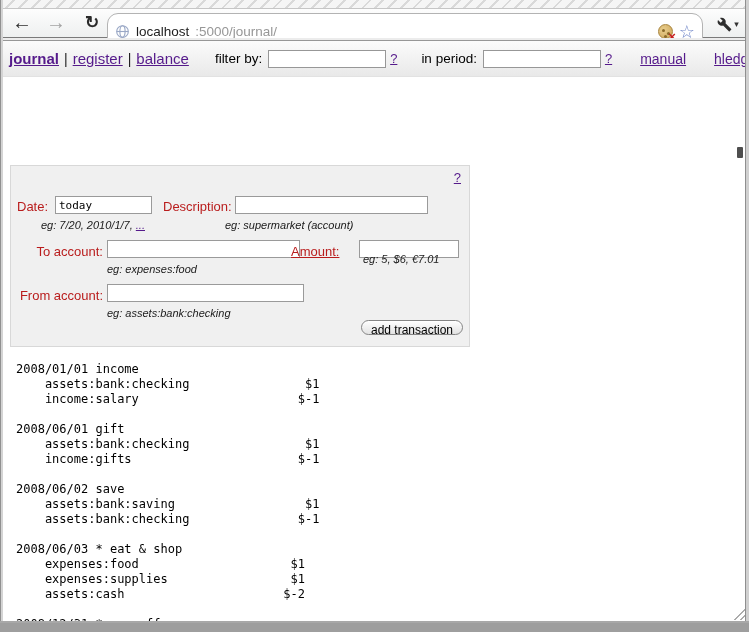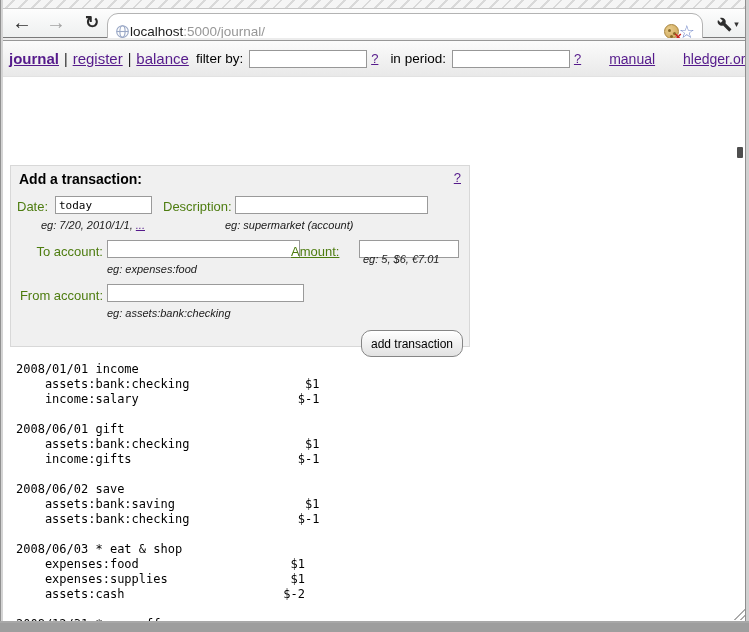--- a/index.html
+++ b/index.html
@@ -32,21 +32,21 @@
     font-size:20px; font-weight:bold; color:#2b2b2b; text-align:center; width:24px;
     cursor:default; user-select:none;
   }
   .nav-btn.disabled { color:#a3a3a3; }
   #back-btn { left:10px; }
   #fwd-btn { left:44px; }
   #reload-btn { left:80px; font-size:17px; }
   .urlbar {
     position:absolute; left:107px; top:4px; width:596px; height:37px;
     background:#fff; border:1px solid #b3b3b3; border-radius:11px;
-    display:flex; align-items:center; padding:0 7px; 
+    display:flex; align-items:center; padding:0 7px; gap:6px;
   }
   .url-text { font-size:13.5px; color:#1d1d1d; white-space:nowrap; }
   .url-path { color:#979797; }
   .urlbar .spacer { flex:1; }
   .cookie-icon {
     position:relative; width:15px; height:15px; border-radius:50%;
     background:radial-gradient(circle at 35% 35%, #e8cd8d, #cda457);
     border:1px solid #a8843c; flex:none;
   }
   .cookie-icon i {
@@ -85,49 +85,49 @@
     position:absolute; left:0; top:41px; width:749px; height:36px;
     background:linear-gradient(#fbfbfb,#e9e9e9);
     border-bottom:1px solid #e2e2e2;
     display:flex; align-items:center; padding:0 9px;
     font-size:14px; color:#000; white-space:nowrap;
   }
   a, .link { color:#551a8b; text-decoration:underline; cursor:pointer; }
   .nav-journal { font-weight:bold; font-size:15px; }
   .nav-link { font-size:15px; }
   .nav-sep { margin:0 5px; color:#222; }
-  .nav-label { margin-left:7px; margin-right:6px; font-size:13.5px; }
-  .nav-label.period { margin-left:12px; }
+  .nav-label { margin-left:26px; margin-right:6px; font-size:13.5px; }
+  .nav-label.period { margin-left:24px; }
   .nav-input {
     width:118px; height:18px; border:1px solid #979797; background:#fff;
     font:11px "DejaVu Sans Mono", monospace; padding:1px 3px;
   }
   .help-link { margin-left:4px; font-size:13px; }
   .nav-spacer { flex:1; }
   .nav-right-link { margin-left:28px; font-size:14px; }
 
   .content {
     position:absolute; left:0; top:77px; width:749px; height:544px; background:#fff;
   }
 
   .formbox {
     position:absolute; left:10px; top:88px; width:460px; height:182px;
     background:#f0f0f0; border:1px solid #d8d8d8; font-size:13px;
   }
   .form-title { position:absolute; left:8px; top:5px; font-size:14px; font-weight:bold; }
   .form-help { position:absolute; right:8px; top:4px; font-size:13px; }
-  .flabel { position:absolute; font-size:13px; color:#4d7c0f; white-space:nowrap; }
+  .flabel { position:absolute; font-size:13px; color:#b91c1c; white-space:nowrap; }
   .flabel.right { text-align:right; width:92px; left:0; }
   .finput {
     position:absolute; height:18px; border:1px solid #9a9a9a; background:#fff;
     font:11px "DejaVu Sans Mono", monospace; padding:1px 3px;
   }
   .hint { position:absolute; font-style:italic; font-size:11px; color:#1a1a1a; white-space:nowrap; }
   .add-btn {
-    position:absolute; left:350px; top:164px; width:102px; height:27px;
+    position:absolute; left:350px; top:154px; width:102px; height:15px;
     border:1px solid #858585; border-radius:10px;
     background:linear-gradient(#ffffff,#e2e2e2);
     font-family:"Liberation Sans", sans-serif; font-size:12px; color:#000;
     text-align:center; line-height:16px; box-shadow:inset 0 1px 0 #fff;
   }
 
   .journal-pre {
     position:absolute; left:16px; top:285px; margin:0;
     font:12px/15px "DejaVu Sans Mono", monospace; color:#000; white-space:pre;
   }
@@ -209,29 +209,28 @@
     <span class="link help-link">?</span>
 
     <span class="nav-spacer"></span>
     <span class="link nav-right-link">manual</span>
     <span class="link nav-right-link">hledger.org</span>
   </div>
 
   <div class="content">
 
     <div class="formbox">
-      <div class="form-title">Add a transaction:</div>
       <span class="link form-help">?</span>
 
       <span class="flabel" style="left:6px; top:33px;">Date:</span>
       <input class="finput" style="left: 44px; top: 30px; width: 97px;" value="today">
       <span class="flabel" style="left:152px; top:33px;">Description:</span>
       <input class="finput" style="left: 224px; top: 30px; width: 193px;" value="">
 
-      <span class="hint" style="left:30px; top:53px;"><span>eg: 7/20, 2010/1/1, </span><span class="link">...</span></span>
+      <span class="hint" style="left:30px; top:53px;"><span>eg: 7/20, 2010/1/7, </span><span class="link">...</span></span>
       <span class="hint" style="left:214px; top:53px;">eg: supermarket (account)</span>
 
       <span class="flabel right" style="top:78px;">To account:</span>
       <input class="finput" style="left: 96px; top: 74px; width: 193px;" value="">
       <span class="flabel" style="left:280px; top:78px;text-decoration:underline;">Amount:</span>
       <input class="finput" style="left: 348px; top: 74px; width: 100px;" value="">
 
       <span class="hint" style="left:96px; top:97px;text-align:center;">eg: expenses:food</span>
       <span class="hint" style="left:352px; top:87px;">eg: 5, $6, €7.01</span>
 

